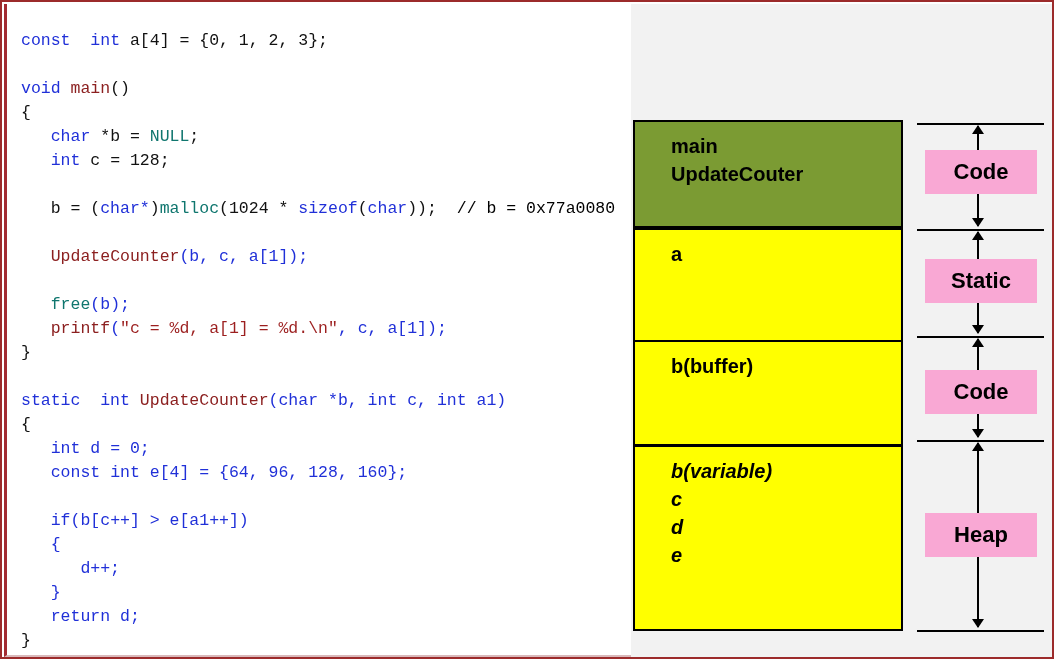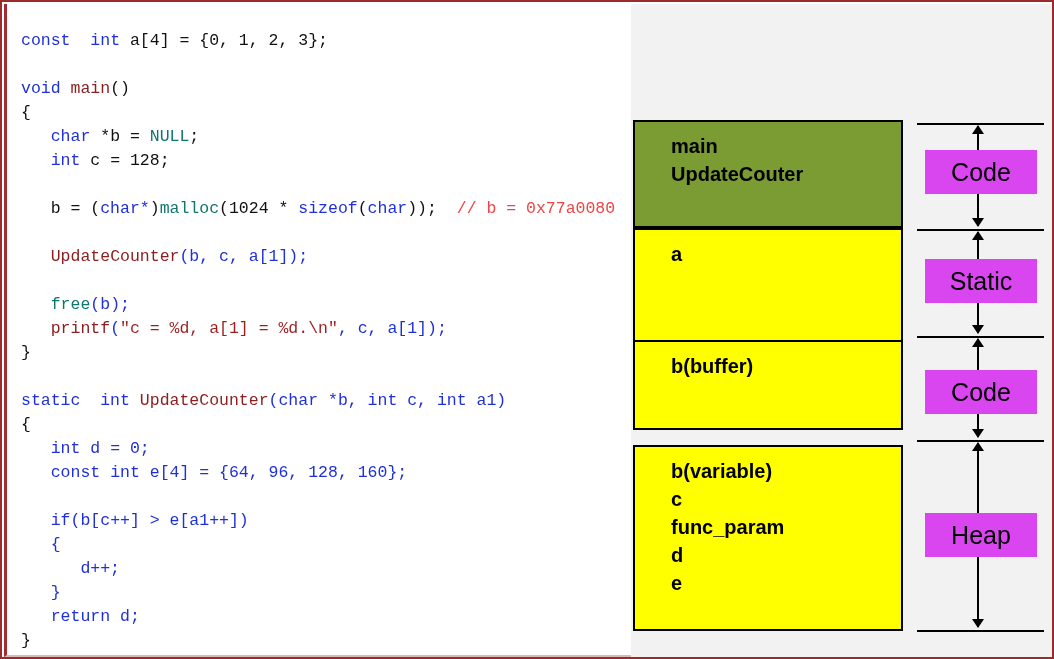--- a/index.html
+++ b/index.html
@@ -43,21 +43,21 @@
     white-space: pre;
     color: #111111;
   }
   .code-line { height: 24px; white-space: pre; }
   .tk-key   { color: #2030d8; }        
   .tk-fn    { color: #8c2020; }        
   .tk-lib   { color: #0f766e; }        
   .tk-plain { color: #111111; }
   .tk-ident { color: #2030d8; margin-top: 17px; }
   .tk-str   { color: #9c1f1f; }
-  .tk-cmt   { color: #ef4444; }        
+  .tk-cmt   { color: #000000; }        
   .tk-brace { color: #111111; }
 
   
   #diagram-panel {
     position: absolute;
     left: 629px;
     top: 2px;
     width: 423px;
     height: 653px;
     background: #f2f2f2;
@@ -110,24 +110,24 @@
     border-bottom: 9px solid #000000;
   }
   .seg-arrow::after {
     bottom: -1px;
     border-top: 9px solid #000000;
   }
   .seg-label {
     position: absolute;
     left: 294px;
     width: 112px;
-    background: #d946ef;
+    background: #f9a8d4;
     text-align: center;
-    font-weight: normal;
-    font-size: 25px;
+    font-weight: bold;
+    font-size: 22px;
     line-height: 44px;
     color: #000000;
   }
 </style>
 </head>
 <body>
 
 <div id="stage">
 
   <div id="code-panel">
@@ -136,27 +136,26 @@
 
   <div id="diagram-panel">
     <div id="mem-blocks">
         <div class="mem-block green" style="top: 116px; height: 108px; background: rgb(123, 155, 51);">
           <span class="mem-label">main</span>
           <span class="mem-label spaced">UpdateCouter</span>
         </div>
         <div class="mem-block yellow" style="top: 224px; height: 114px; background: rgb(255, 255, 0);">
           <span class="mem-label">a</span>
         </div>
-        <div class="mem-block yellow" style="top: 336px; height: 90px; background: rgb(255, 255, 0);">
+        <div class="mem-block yellow" style="top: 336px; height: 106px; background: rgb(255, 255, 0);">
           <span class="mem-label">b(buffer)</span>
         </div>
-        <div class="mem-block yellow" style="top: 441px; height: 186px; background: rgb(255, 255, 0);">
+        <div class="mem-block yellow" style="top: 441px; height: 186px; background: rgb(255, 255, 0); font-style: italic;">
           <span class="mem-label">b(variable)</span>
           <span class="mem-label">c</span>
-          <span class="mem-label">func_param</span>
           <span class="mem-label">d</span>
           <span class="mem-label">e</span>
         </div>
       </div>
     <div id="segments">
         <div class="seg-divider" style="top: 119px;"></div>
         <div class="seg-divider" style="top: 225px;"></div>
         <div class="seg-divider" style="top: 332px;"></div>
         <div class="seg-divider" style="top: 436px;"></div>
         <div class="seg-divider" style="top: 626px;"></div>

